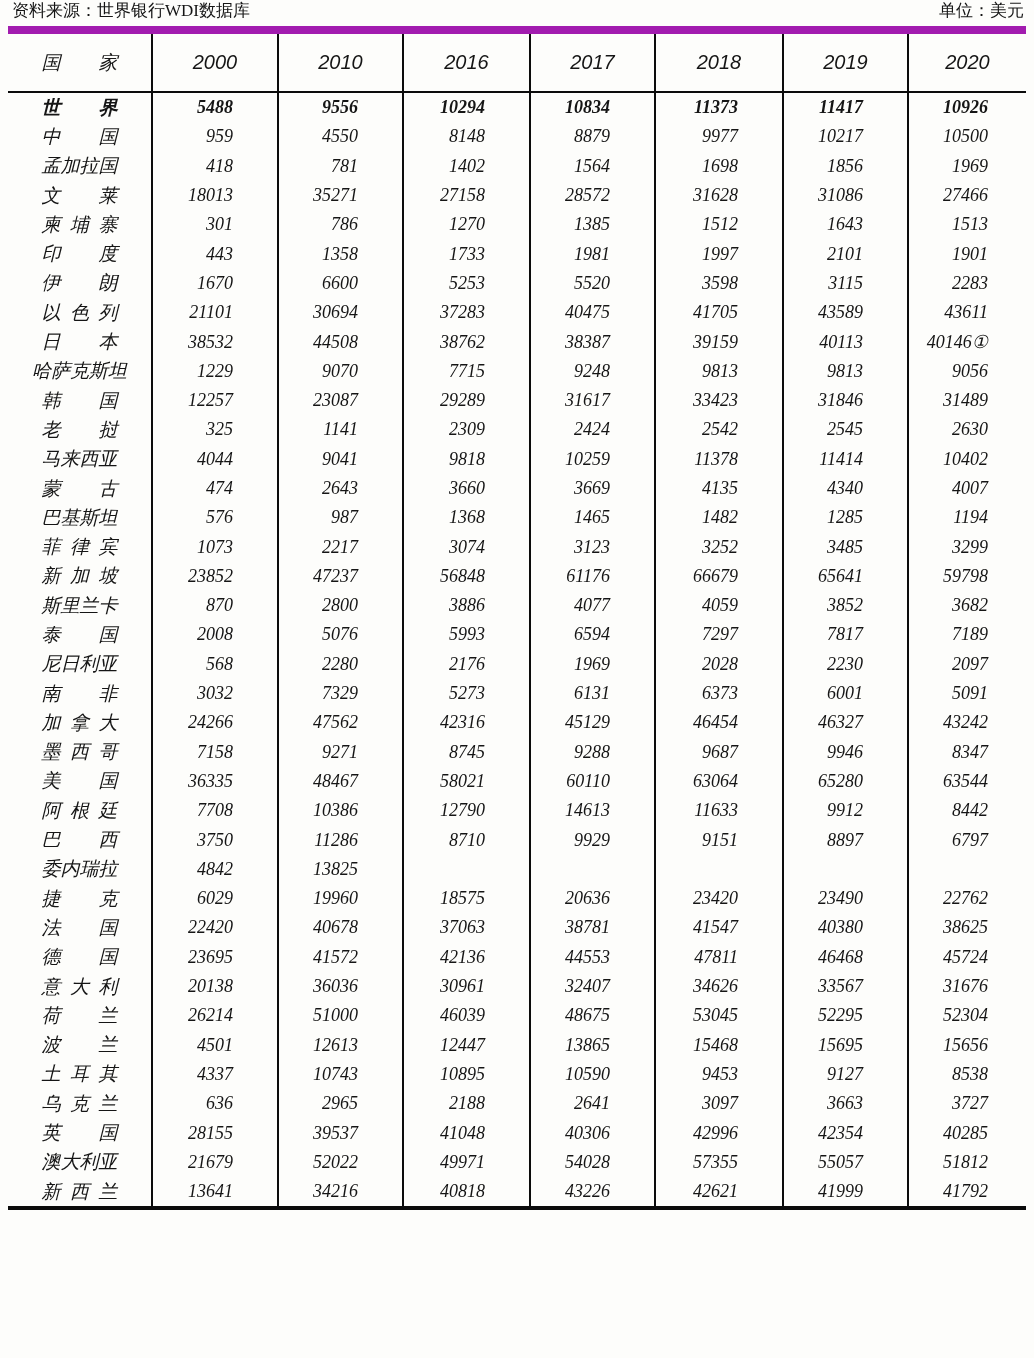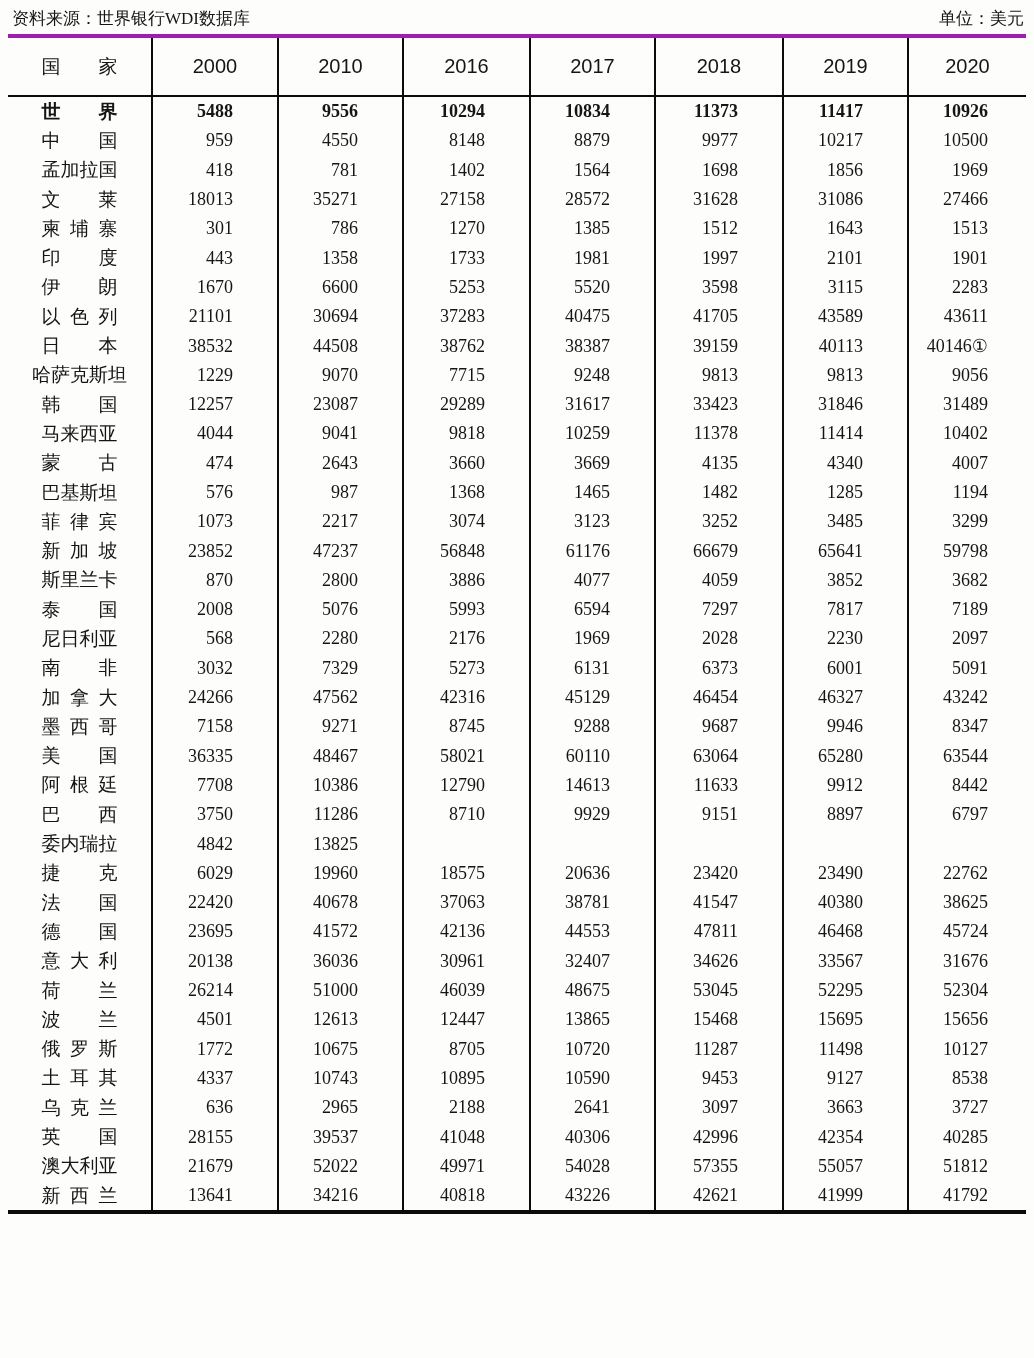--- a/index.html
+++ b/index.html
@@ -8,29 +8,30 @@
     background: #fdfdfb;
     color: #151515;
     font-family: "Liberation Serif", "DejaVu Serif", serif;
     overflow: hidden;
   }
   .page { padding: 0 8px; }
 
   .caption-bar {
     display: flex; justify-content: space-between; align-items: center;
     font-size: 17px; line-height: 22px;
-    padding: 8px 2px 4px 4px;
+    padding: 0 2px 4px 4px;
   }
 
   table.gdp {
     width: 1018px;
     border-collapse: collapse;
     table-layout: fixed;
-    border-top: 4px solid #a21caf;
+    border-top: 8px solid #a21caf;
     border-bottom: 4px solid #0b0b0b;
+    font-style: italic;
   }
   col.c-country { width: 144px; }
   col.c-y0 { width: 126px; }
   col.c-y1 { width: 125px; }
   col.c-y2 { width: 127px; }
   col.c-y3 { width: 125px; }
   col.c-y4 { width: 128px; }
   col.c-y5 { width: 125px; }
   col.c-y6 { width: auto;  }
 
@@ -202,20 +203,30 @@
           <td class="country-cell"><span class="cname">韩国</span></td>
           <td class="value-cell">12257</td>
           <td class="value-cell">23087</td>
           <td class="value-cell">29289</td>
           <td class="value-cell">31617</td>
           <td class="value-cell">33423</td>
           <td class="value-cell">31846</td>
           <td class="value-cell">31489</td>
         </tr>
         <tr>
+          <td class="country-cell"><span class="cname">老挝</span></td>
+          <td class="value-cell">325</td>
+          <td class="value-cell">1141</td>
+          <td class="value-cell">2309</td>
+          <td class="value-cell">2424</td>
+          <td class="value-cell">2542</td>
+          <td class="value-cell">2545</td>
+          <td class="value-cell">2630</td>
+        </tr>
+        <tr>
           <td class="country-cell"><span class="cname">马来西亚</span></td>
           <td class="value-cell">4044</td>
           <td class="value-cell">9041</td>
           <td class="value-cell">9818</td>
           <td class="value-cell">10259</td>
           <td class="value-cell">11378</td>
           <td class="value-cell">11414</td>
           <td class="value-cell">10402</td>
         </tr>
         <tr>
@@ -412,30 +423,20 @@
           <td class="country-cell"><span class="cname">波兰</span></td>
           <td class="value-cell">4501</td>
           <td class="value-cell">12613</td>
           <td class="value-cell">12447</td>
           <td class="value-cell">13865</td>
           <td class="value-cell">15468</td>
           <td class="value-cell">15695</td>
           <td class="value-cell">15656</td>
         </tr>
         <tr>
-          <td class="country-cell"><span class="cname">俄罗斯</span></td>
-          <td class="value-cell">1772</td>
-          <td class="value-cell">10675</td>
-          <td class="value-cell">8705</td>
-          <td class="value-cell">10720</td>
-          <td class="value-cell">11287</td>
-          <td class="value-cell">11498</td>
-          <td class="value-cell">10127</td>
-        </tr>
-        <tr>
           <td class="country-cell"><span class="cname">土耳其</span></td>
           <td class="value-cell">4337</td>
           <td class="value-cell">10743</td>
           <td class="value-cell">10895</td>
           <td class="value-cell">10590</td>
           <td class="value-cell">9453</td>
           <td class="value-cell">9127</td>
           <td class="value-cell">8538</td>
         </tr>
         <tr>

